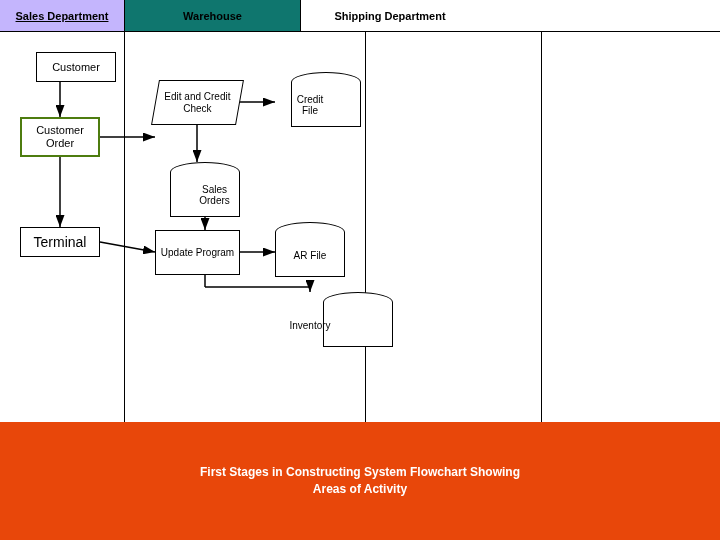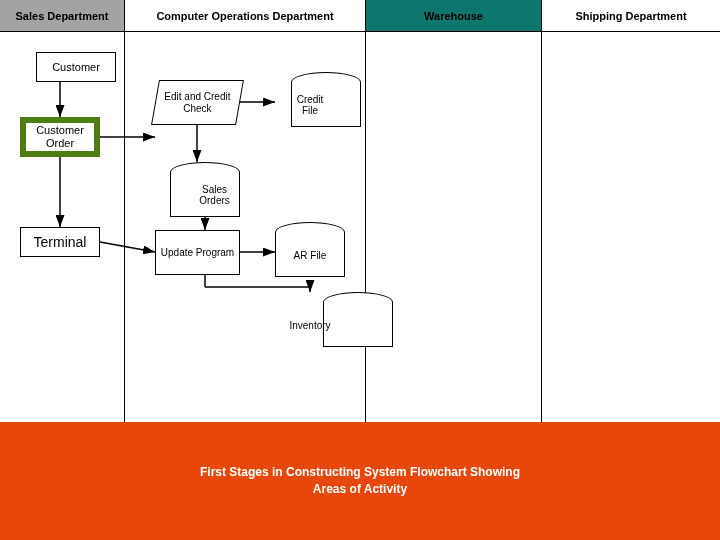--- a/index.html
+++ b/index.html
@@ -21,21 +21,21 @@
     }
     .header-cell {
       display: flex;
       align-items: center;
       justify-content: center;
       border-right: 1px solid #000;
       font-weight: bold;
       font-size: 11px;
       text-align: center;
     }
-    .header-sales { width: 125px; background: #a3a3a3; }
+    .header-sales { width: 125px; background: #c4b5fd; text-decoration: underline; }
     .header-comp { width: 241px; background: #fff; }
     .header-warehouse { width: 176px; background: #0f766e; }
     .header-shipping { width: 178px; background: #fff; border-right: none; }
 
     
     .content-area {
       display: flex;
       width: 720px;
       height: 390px;
       position: relative;
@@ -76,21 +76,21 @@
       font-size: 11px;
       margin-left: 16px;
     }
 
     .customer-order-box {
       position: absolute;
       top: 85px;
       left: 20px;
       width: 80px;
       height: 40px;
-      border: 6px solid #4d7c0f;
+      border: 2px solid #4d7c0f;
       display: flex;
       align-items: center;
       justify-content: center;
       text-align: center;
       background: #fff;
       font-size: 11px;
       line-height: 1.2;
     }
 
     .terminal-box {
@@ -249,23 +249,20 @@
       fill: none;
       marker-end: url(#arrowhead);
     }
   </style>
 </head>
 <body>
 
 <div class="header-row">
   <div class="header-cell header-sales">
     <span>Sales Department</span>
-  </div>
-  <div class="header-cell header-comp">
-    <span>Computer Operations Department</span>
   </div>
   <div class="header-cell header-warehouse">
     <span>Warehouse</span>
   </div>
   <div class="header-cell header-shipping">
     <span>Shipping Department</span>
   </div>
 </div>
 
 <div class="content-area">

